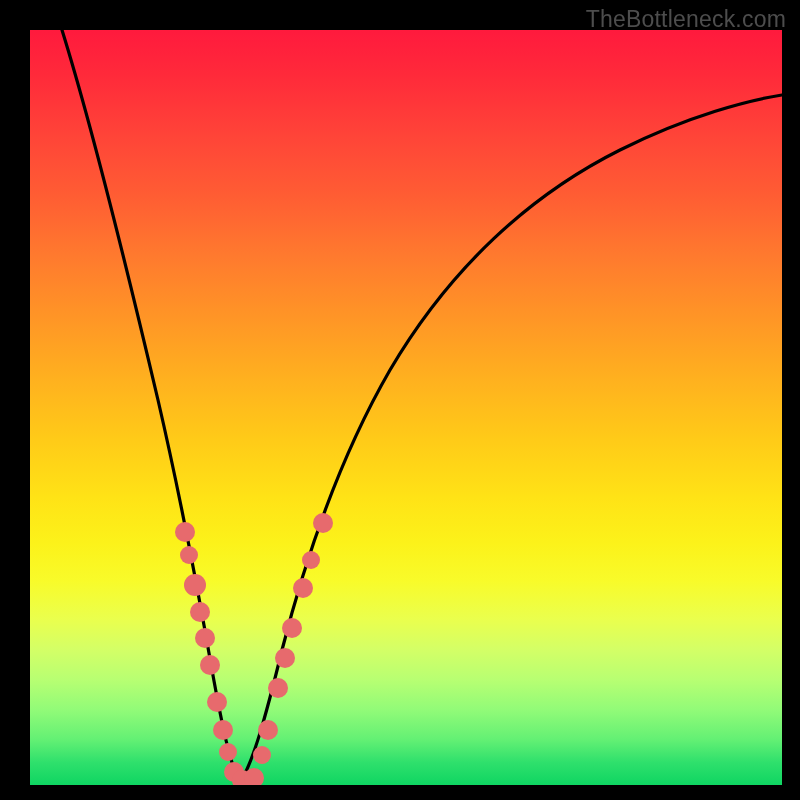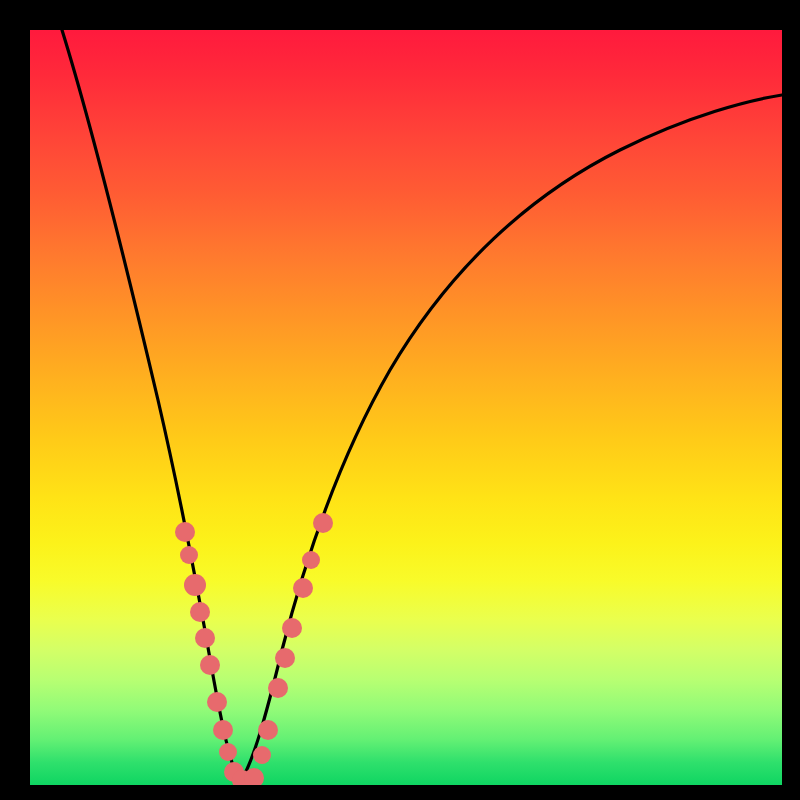--- a/index.html
+++ b/index.html
@@ -102,13 +102,14 @@
       <circle class="dot" cx="232" cy="725" r="9"></circle>
       <circle class="dot" cx="238" cy="700" r="10"></circle>
       <circle class="dot" cx="248" cy="658" r="10"></circle>
       <circle class="dot" cx="255" cy="628" r="10"></circle>
       <circle class="dot" cx="262" cy="598" r="10"></circle>
       <circle class="dot" cx="273" cy="558" r="10"></circle>
       <circle class="dot" cx="281" cy="530" r="9"></circle>
       <circle class="dot" cx="293" cy="493" r="10"></circle>
     </svg>
   </div>
+  <div class="watermark">TheBottleneck.com</div>
 </div>
 
 </body></html>

